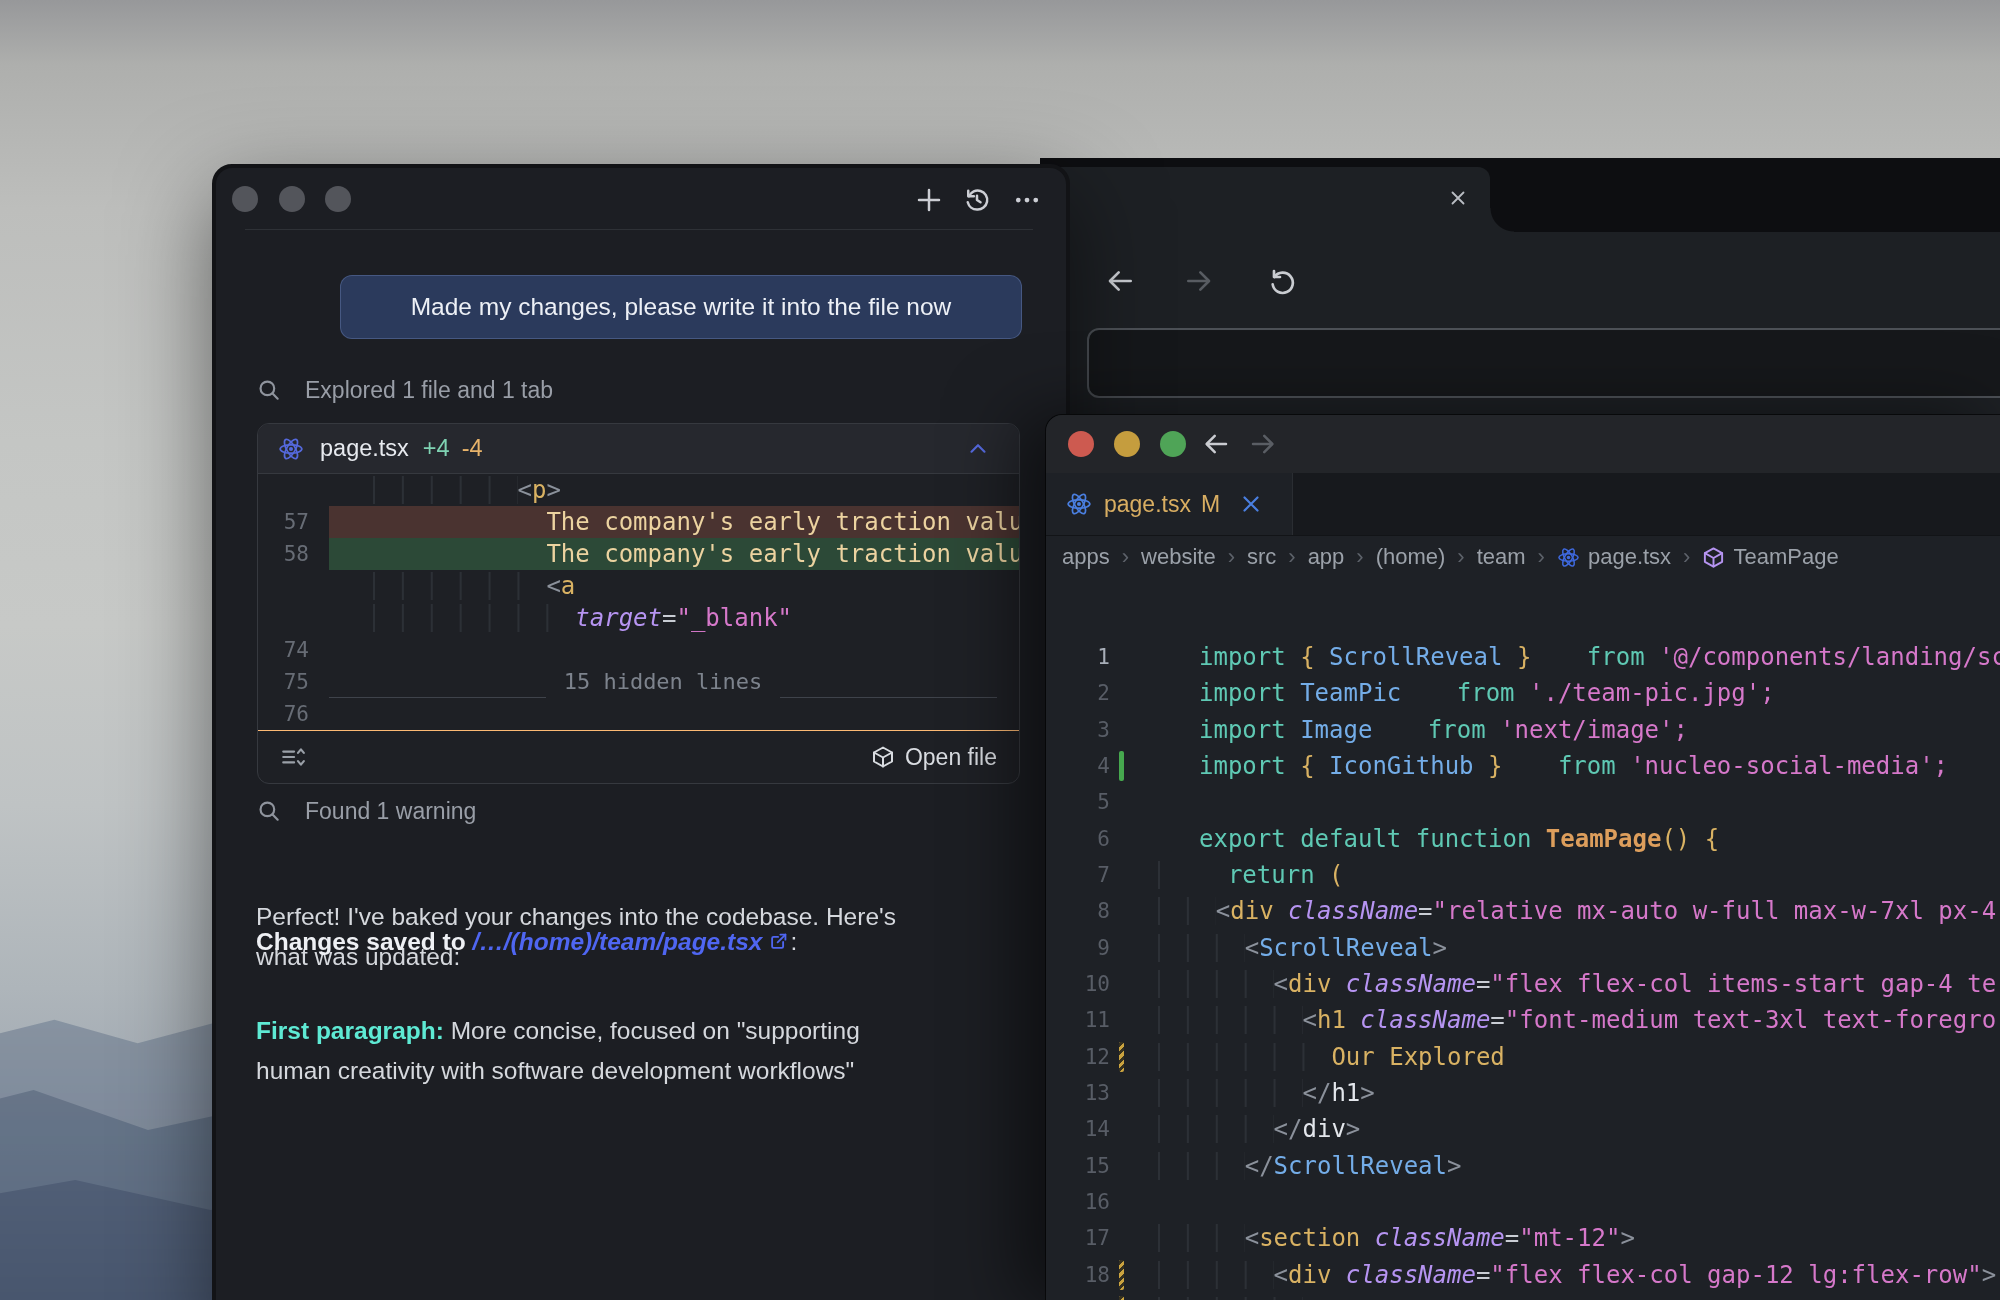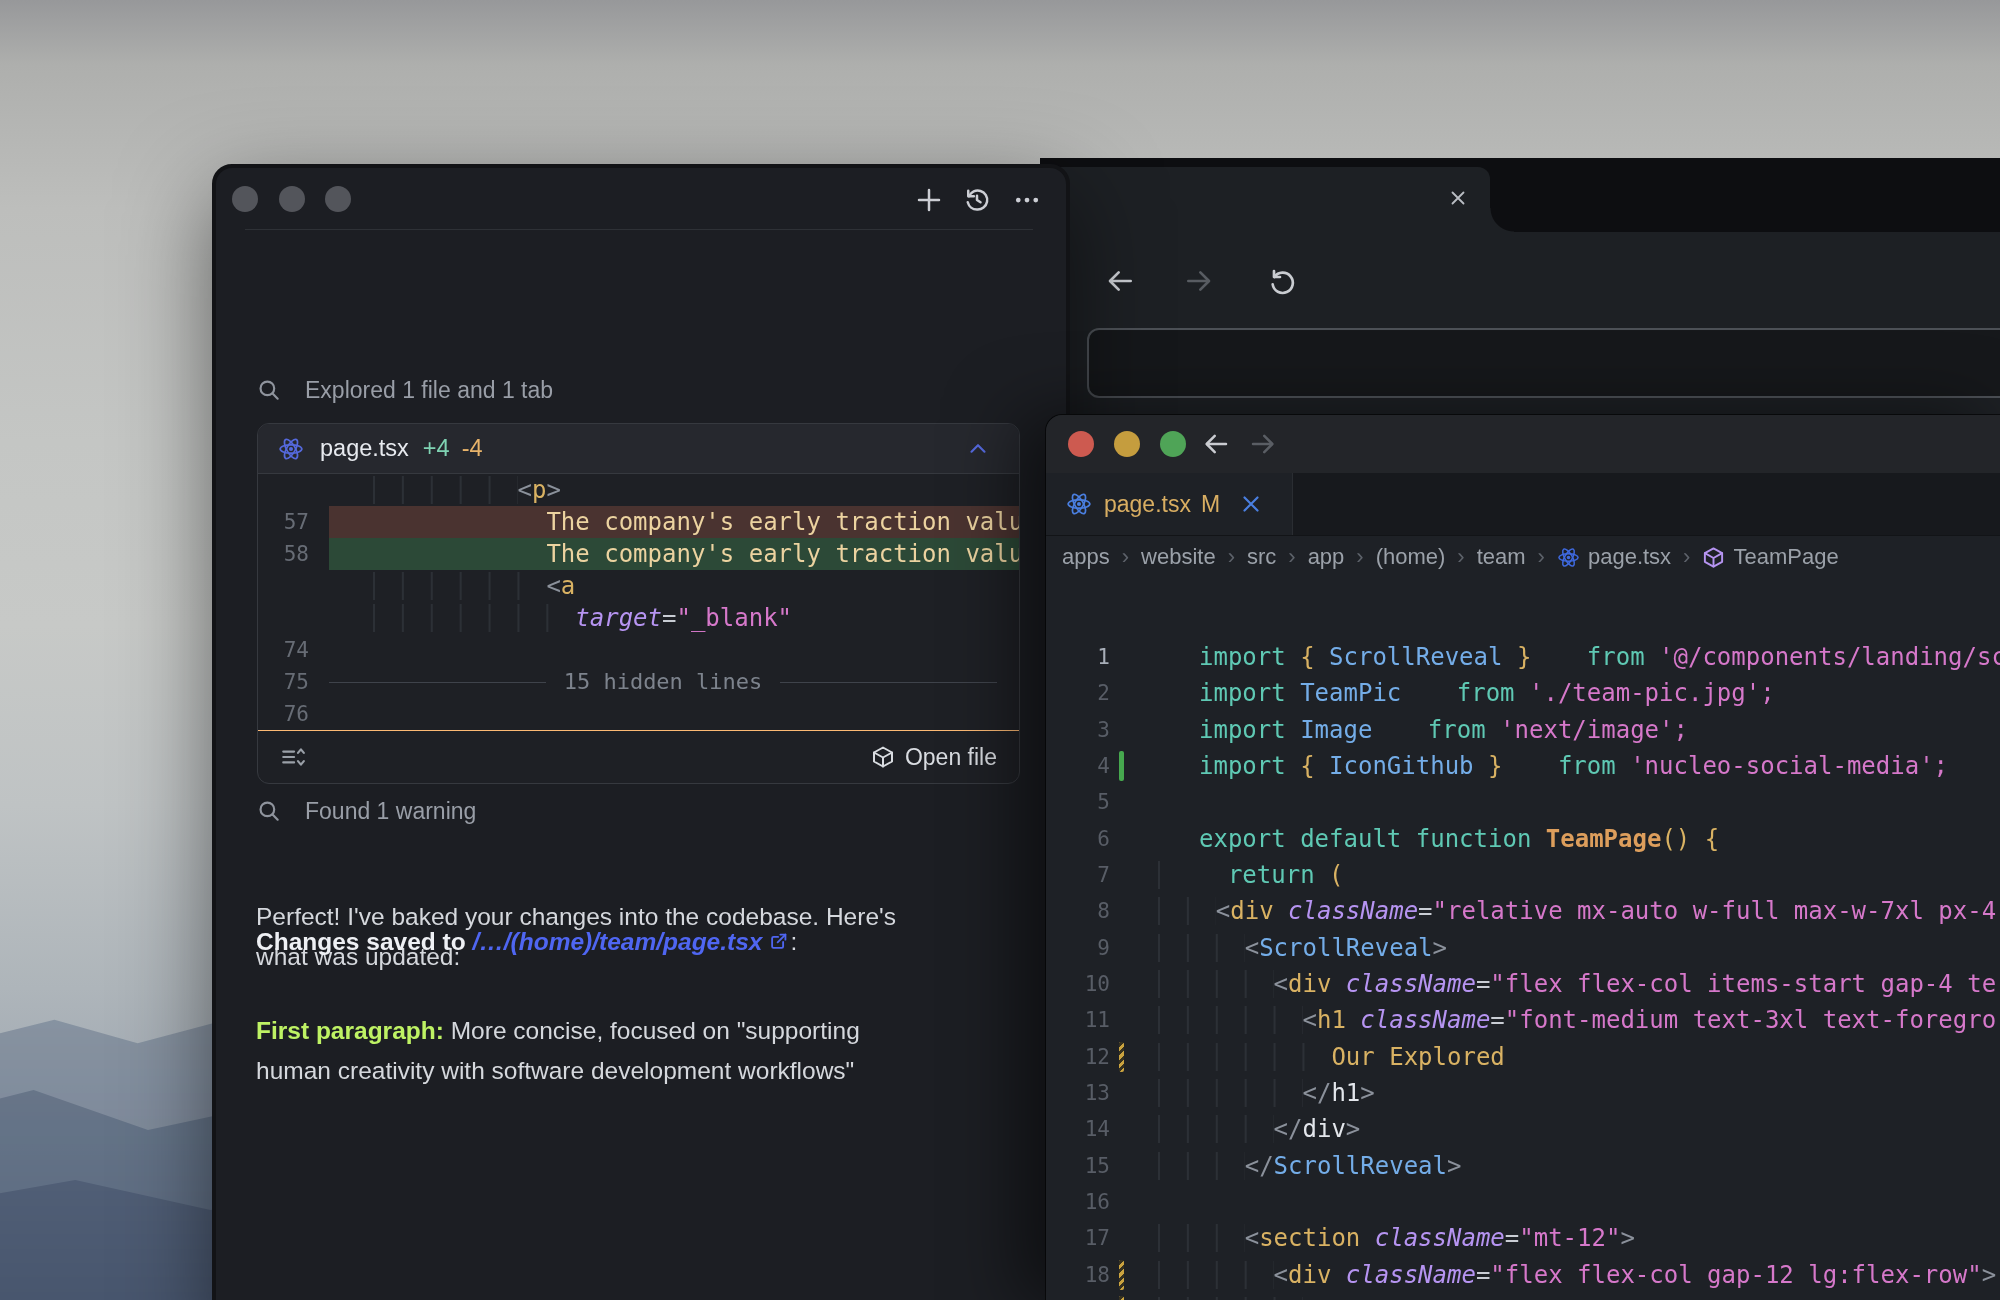--- a/index.html
+++ b/index.html
@@ -62,32 +62,32 @@
   .card-add{color:#7fd3b3;font-size:23.5px;margin-left:6px;}
   .card-del{color:#e8b36a;font-size:23.5px;margin-left:4px;}
   .card-chev{margin-left:auto;width:22px;height:22px;color:#9aa0a8;cursor:pointer;}
   .card-body{background:#1e2025;}
   .drow{display:flex;height:32px;line-height:32px;font-size:24px;}
   .dnum{flex:0 0 71px;padding-right:20px;box-sizing:border-box;text-align:right;color:#676c75;
     font-size:21px;}
   .dcode{flex:1;white-space:pre;overflow:hidden;padding-left:44px;}
   .dcode.rem{background:#4a3330;}
   .dcode.add{background:#2c4937;}
-  .dhid{flex:1;display:flex;align-items:center;color:#7d838d;font-size:22px;padding-right:22px;}
+  .dhid{flex:1;display:flex;align-items:flex-end;color:#7d838d;font-size:22px;padding-right:22px;}
   .dhid .rule{flex:1;height:1px;background:#3f434b;}
   .dhid .lbl{margin:0 18px;white-space:nowrap;}
   .card-foot{height:52px;border-top:1px solid #fdba74;display:flex;align-items:center;padding:0 22px;}
   .card-foot .lefticon{width:26px;height:26px;color:#9aa0a8;cursor:pointer;}
   .openfile{margin-left:auto;display:flex;align-items:center;gap:10px;color:#d9dce1;font-size:23px;cursor:pointer;}
   .openfile .icon{width:24px;height:24px;}
 
   
   .para{position:absolute;left:40px;width:790px;color:#d5d8dd;font-size:24.5px;line-height:40px;
     white-space:pre-line;}
-  .para b{color:#bef264;}
+  .para b{color:#5eead4;}
   .savedline{position:absolute;left:40px;width:790px;font-size:24.5px;line-height:40px;color:#d5d8dd;}
   .savedline .pfx{font-weight:700;color:#eef0f4;}
   .savedline a{color:#4f66f2;text-decoration:none;font-weight:600;cursor:pointer;font-style:italic;}
   .savedline .ext{display:inline-flex;width:22px;height:22px;color:#4f66f2;margin-left:6px;
     vertical-align:-2px;cursor:pointer;}
 
   
   #editor{left:1046px;top:415px;width:960px;height:890px;z-index:3;background:#1e2126;
     border-radius:16px 0 0 0;box-shadow:-28px 0 70px rgba(0,0,0,.5),0 0 0 1px #0b0c0e;overflow:hidden;}
   #editor .titlebar{position:absolute;top:0;left:0;right:0;height:58px;background:#232529;
@@ -184,20 +184,23 @@
       </span>
     <span class="icon chat-hicon" style="left:796px">
         <svg viewBox="0 0 24 24" fill="currentColor">
           <circle cx="5" cy="12" r="1.9"></circle>
           <circle cx="12" cy="12" r="1.9"></circle>
           <circle cx="19" cy="12" r="1.9"></circle>
         </svg>
       </span>
     <div class="divider"></div>
 
+    <div class="bubble">
+      <span>Made my changes, please write it into the file now</span>
+    </div>
 
     <div class="statusrow" style="top:204px">
       <span class="icon">
           <svg viewBox="0 0 24 24" fill="none" stroke="currentColor" stroke-width="2" stroke-linecap="round" stroke-linejoin="round">
             <circle cx="10.5" cy="10.5" r="6.3"></circle>
             <path d="M15.3 15.3 20 20"></path>
           </svg>
         </span>
       <span>Explored 1 file and 1 tab</span>
     </div>

